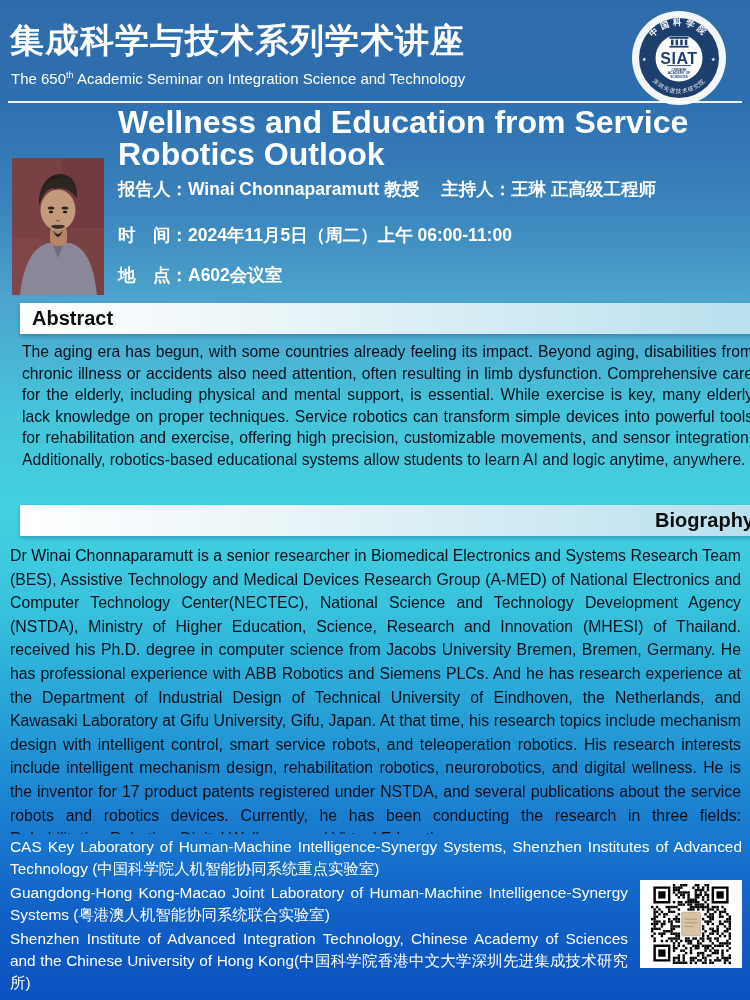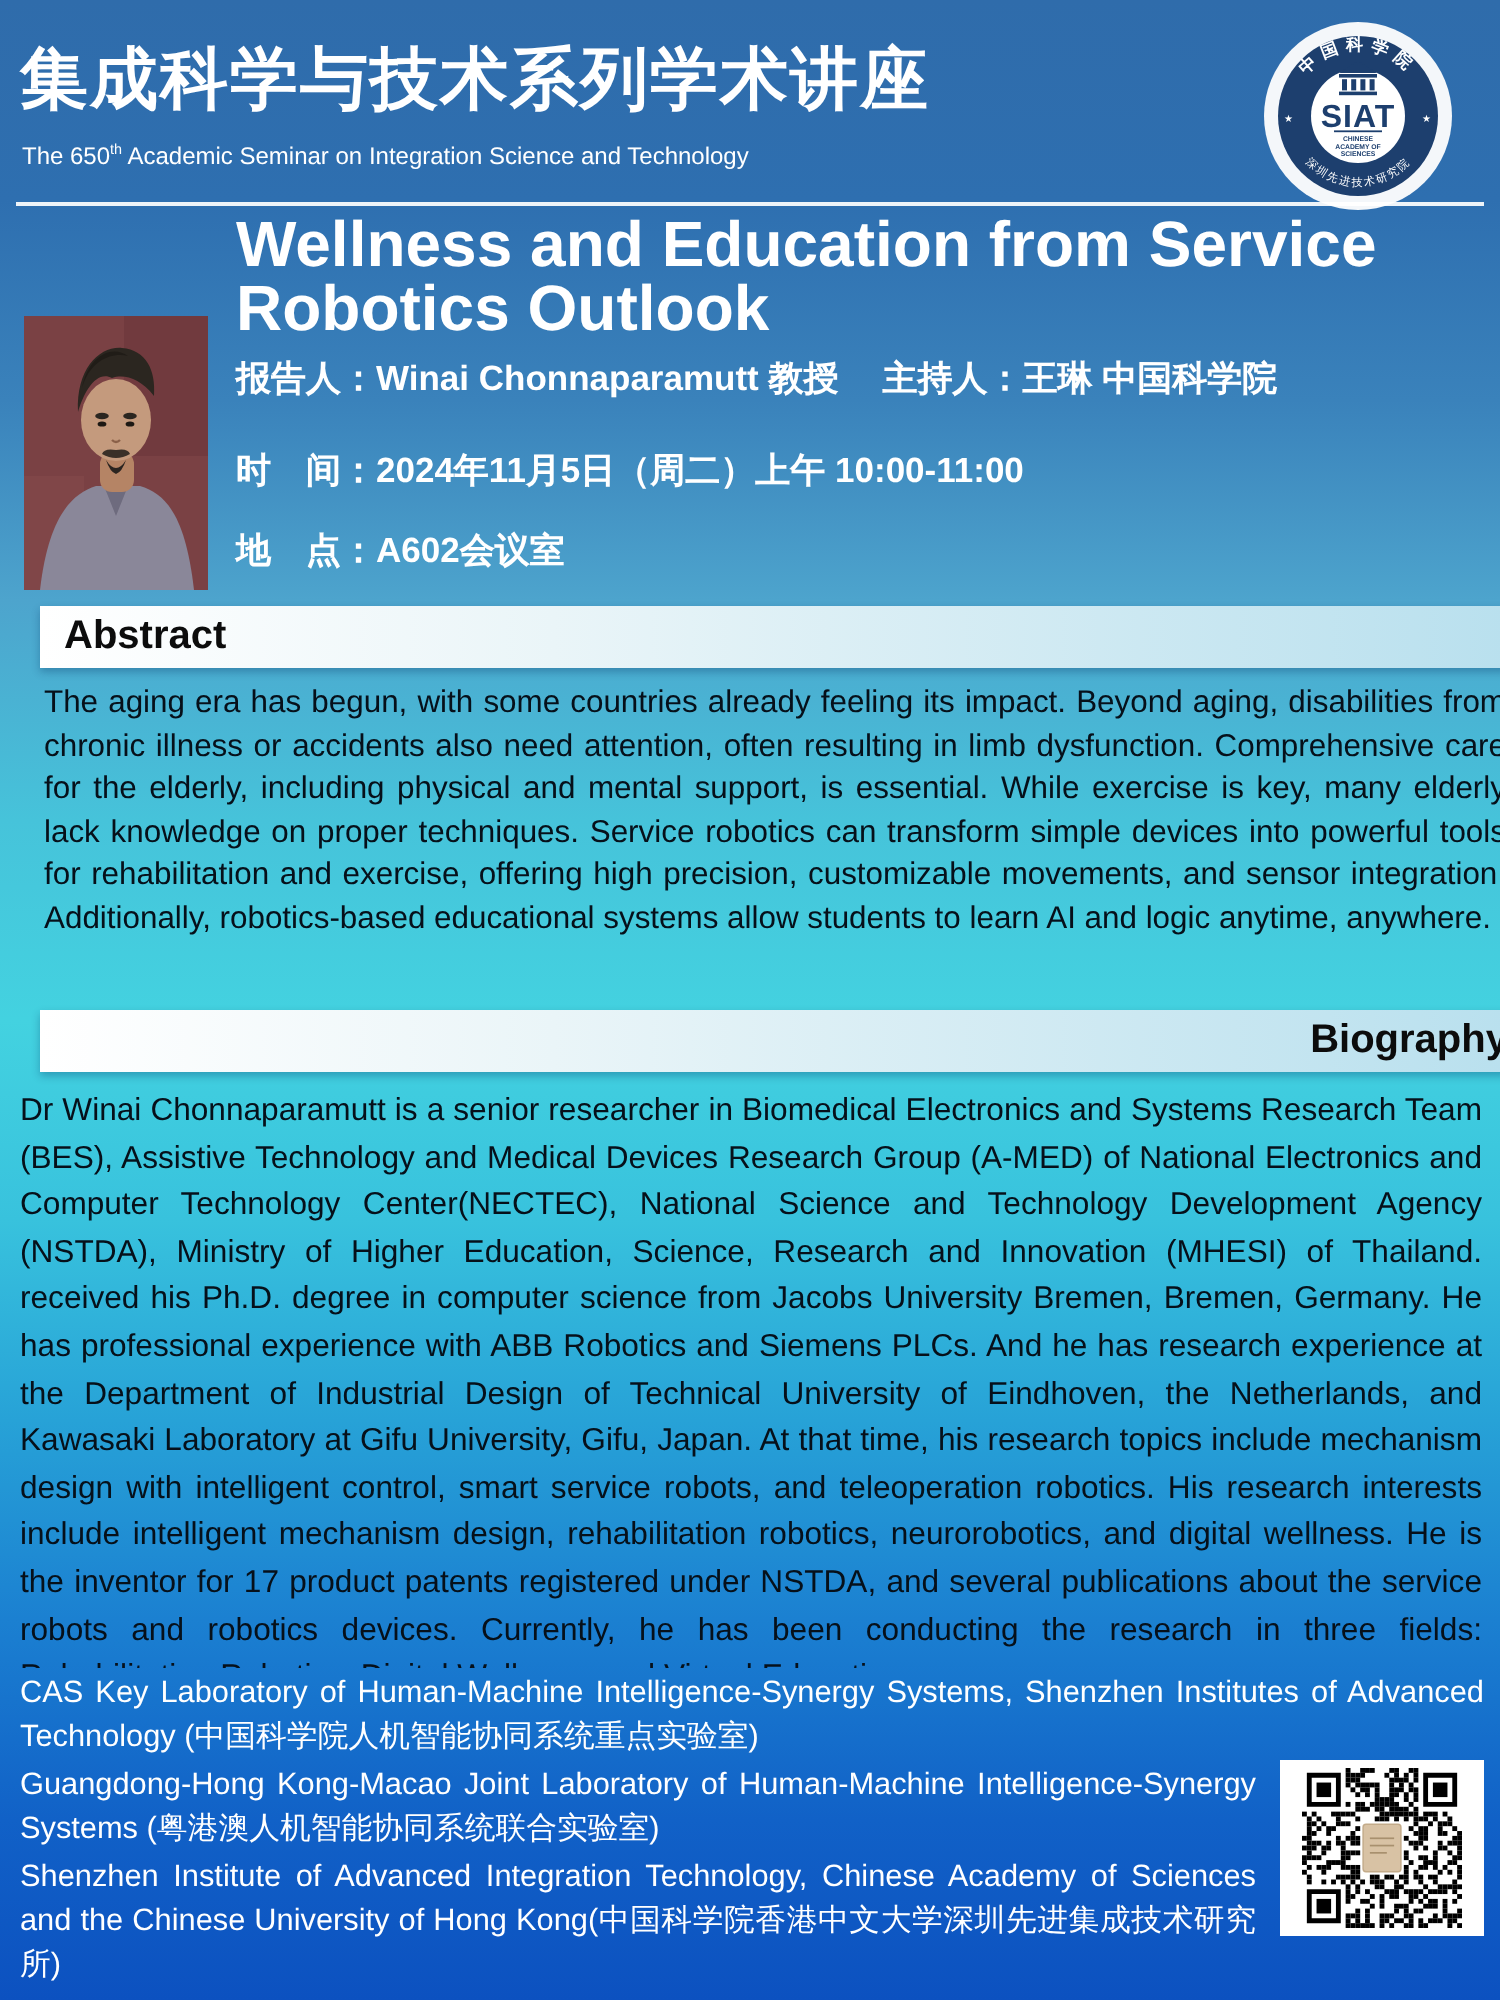--- a/index.html
+++ b/index.html
@@ -7,21 +7,21 @@
     position:relative;width:750px;height:1000px;overflow:hidden;
     font-family:"Liberation Sans",sans-serif;
     background:linear-gradient(180deg,
       #2f6cab 0%, #2e6fb0 10%, #3a82bb 20%, #4da4cd 30%,
       #46c3da 41%, #43d2e0 51%, #38c2dd 61%, #27a2d7 71%,
       #1b80d1 81%, #1161c7 91%, #0c51c0 100%);
   }
   
   .series-title{position:absolute;left:10px;top:20px;margin:0;color:#fff;
     font-size:34px;font-weight:bold;letter-spacing:1px;line-height:40px;}
-  .series-subtitle{position:absolute;left:11px;top:64px;color:#fff;font-size:12px;line-height:22px;}
+  .series-subtitle{position:absolute;left:11px;top:64px;color:#fff;font-size:15px;line-height:22px;}
   .series-subtitle sup{font-size:60%;}
   .logo{position:absolute;left:631px;top:10px;width:96px;height:96px;}
   .header-divider{position:absolute;left:8px;top:101px;width:734px;height:2px;
     background:rgba(255,255,255,.92);}
   
   .talk-title{position:absolute;left:118px;top:106px;width:620px;margin:0;color:#fff;
     font-size:32px;font-weight:bold;line-height:32px;}
   .photo{position:absolute;left:12px;top:158px;width:92px;height:137px;}
   .info-row{position:absolute;left:118px;color:#fff;font-size:17.5px;font-weight:bold;
     white-space:pre-wrap;}
@@ -111,23 +111,23 @@
       <ellipse cx="39" cy="50" rx="3.4" ry="1.6" fill="#2b2620"></ellipse>
       <ellipse cx="53" cy="50" rx="3.4" ry="1.6" fill="#2b2620"></ellipse>
       <ellipse cx="39" cy="54" rx="2.2" ry="1.3" fill="#1d1813"></ellipse>
       <ellipse cx="53" cy="54" rx="2.2" ry="1.3" fill="#1d1813"></ellipse>
       <path d="M44,62 Q46,64 48,62" stroke="#8a6048" stroke-width="1.2" fill="none"></path>
       <path d="M39,69 Q46,73 53,69 Q52,66 46,67 Q40,66 39,69 Z" fill="#3a3028"></path>
       <path d="M41,72 Q46,80 51,72 Q49,78 46,79 Q43,78 41,72 Z" fill="#2b2420"></path>
     </svg>
   </div>
 
-  <div class="info-row row-speaker"><span>报告人：</span><span>Winai Chonnaparamutt 教授</span><span class="host-label">主持人：</span><span>王琳 中国科学院</span></div>
-
-  <div class="info-row row-time"><span>时　间：</span><span>2024年11月5日（周二）上午 10:00-11:00</span></div>
+  <div class="info-row row-speaker"><span>报告人：</span><span>Winai Chonnaparamutt 教授</span><span class="host-label">主持人：</span><span>王琳 正高级工程师</span></div>
+
+  <div class="info-row row-time"><span>时　间：</span><span>2024年11月5日（周二）上午 06:00-11:00</span></div>
 
   <div class="info-row row-venue"><span>地　点：</span><span>A602会议室</span></div>
 
   <div class="section-bar bar-abstract">Abstract</div>
   <div class="body-text abstract-body">The aging era has begun, with some countries already feeling its impact. Beyond aging, disabilities from chronic illness or accidents also need attention, often resulting in limb dysfunction. Comprehensive care for the elderly, including physical and mental support, is essential. While exercise is key, many elderly lack knowledge on proper techniques. Service robotics can transform simple devices into powerful tools for rehabilitation and exercise, offering high precision, customizable movements, and sensor integration. Additionally, robotics-based educational systems allow students to learn AI and logic anytime, anywhere.</div>
 
   <div class="section-bar bar-biography">Biography</div>
   <div class="body-text biography-body">Dr Winai Chonnaparamutt is a senior researcher in Biomedical Electronics and Systems Research Team (BES), Assistive Technology and Medical Devices Research Group (A-MED) of National Electronics and Computer Technology Center(NECTEC), National Science and Technology Development Agency (NSTDA), Ministry of Higher Education, Science, Research and Innovation (MHESI) of Thailand. received his Ph.D. degree in computer science from Jacobs University Bremen, Bremen, Germany. He has professional experience with ABB Robotics and Siemens PLCs. And he has research experience at the Department of Industrial Design of Technical University of Eindhoven, the Netherlands, and Kawasaki Laboratory at Gifu University, Gifu, Japan. At that time, his research topics include mechanism design with intelligent control, smart service robots, and teleoperation robotics. His research interests include intelligent mechanism design, rehabilitation robotics, neurorobotics, and digital wellness. He is the inventor for 17 product patents registered under NSTDA, and several publications about the service robots and robotics devices. Currently, he has been conducting the research in three fields: Rehabilitation Robotics, Digital Wellness, and Virtual Education.</div>
 
   <div class="organizers">

